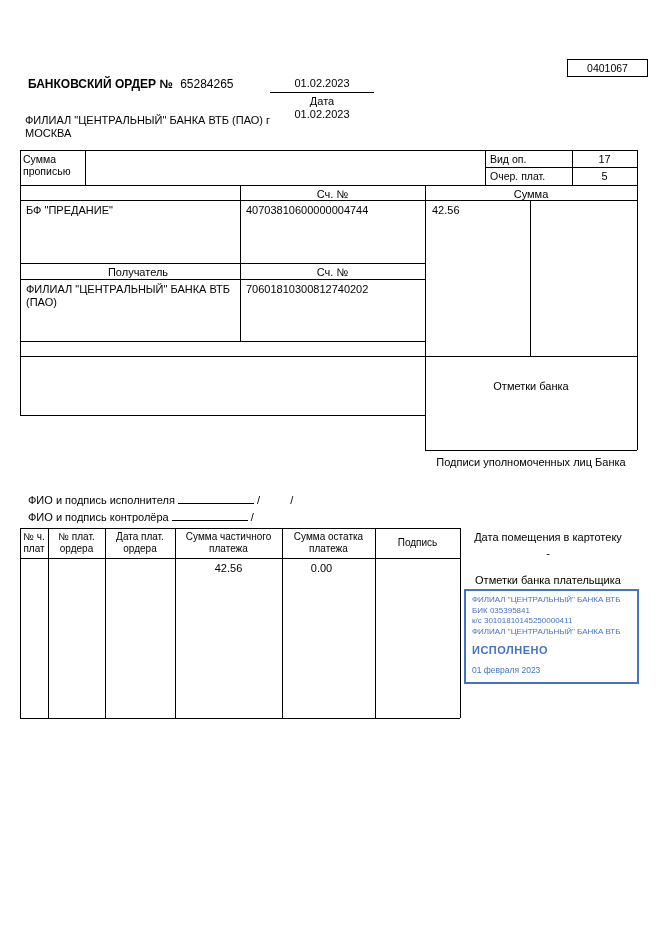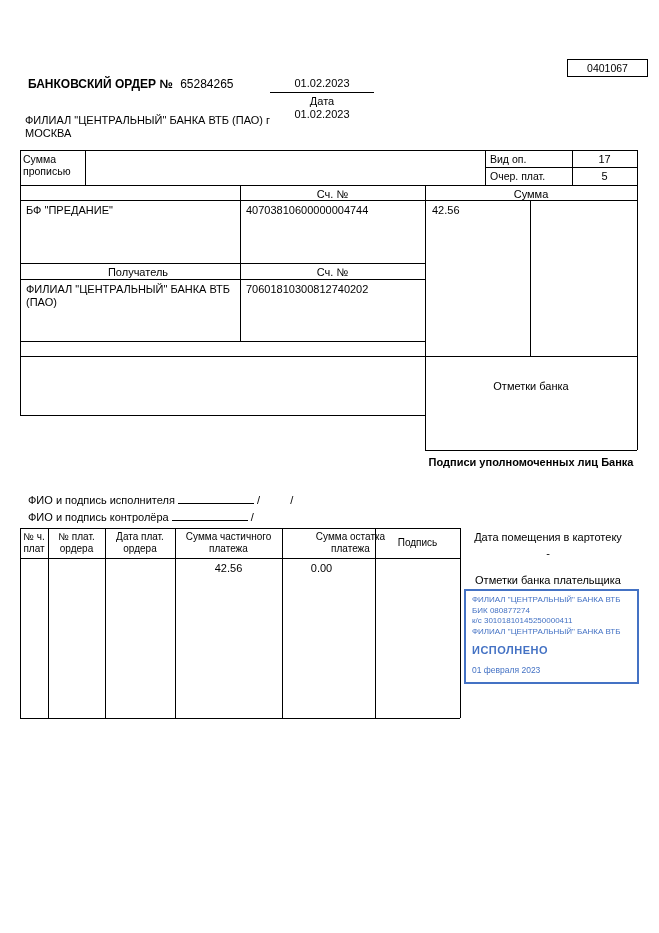--- a/index.html
+++ b/index.html
@@ -71,21 +71,21 @@
   <div class="t" style="left:26px;top:204px;">БФ "ПРЕДАНИЕ"</div>
   <div class="t" style="left:246px;top:204px;">40703810600000004744</div>
   <div class="t" style="left:432px;top:204px;">42.56</div>
 
   <div class="t c" style="left:20px;top:266px;width:220px;padding-left:8px;">Получатель</div>
   <div class="t c" style="left:240px;top:266px;width:185px;">Сч. №</div>
   <div class="t wrap" style="left:26px;top:283px;width:210px;">ФИЛИАЛ "ЦЕНТРАЛЬНЫЙ" БАНКА ВТБ (ПАО)</div>
   <div class="t" style="left:246px;top:283px;">70601810300812740202</div>
 
   <div class="t c" style="left:425px;top:360px;width:212px;margin-top:20px;">Отметки банка</div>
-  <div class="t c" style="left:425px;top:456px;width:212px;font-weight:bold;">Подписи уполномоченных лиц Банка</div>
+  <div class="t c" style="left:425px;top:456px;width:212px;">Подписи уполномоченных лиц Банка</div>
 
   <div class="t" style="left:28px;top:492px;">
     <span>ФИО и подпись исполнителя</span>
     <span class="sig" style="width:76px;"></span>
     <span>/</span>
     <span class="gap" style="width:24px;"></span>
     <span>/</span>
   </div>
   <div class="t" style="left:28px;top:509px;">
     <span>ФИО и подпись контролёра</span>
@@ -101,32 +101,32 @@
   <div class="vl" style="left:105px;top:528px;height:190px;"></div>
   <div class="vl" style="left:175px;top:528px;height:190px;"></div>
   <div class="vl" style="left:282px;top:528px;height:190px;"></div>
   <div class="vl" style="left:375px;top:528px;height:190px;"></div>
   <div class="vl" style="left:460px;top:528px;height:190px;"></div>
 
   <div class="t s10 c wrap" style="left:20px;top:531px;width:28px;text-align:center;">№ ч. плат</div>
   <div class="t s10 c wrap" style="left:48px;top:531px;width:57px;">№ плат. ордера</div>
   <div class="t s10 c wrap" style="left:105px;top:531px;width:70px;">Дата плат. ордера</div>
   <div class="t s10 c wrap" style="left:175px;top:531px;width:107px;">Сумма частичного платежа</div>
-  <div class="t s10 c wrap" style="left:282px;top:531px;width:93px;margin-left:22px;">Сумма остатка платежа</div>
+  <div class="t s10 c wrap" style="left:282px;top:531px;width:93px;">Сумма остатка платежа</div>
   <div class="t s10 c wrap" style="left:375px;top:537px;width:85px;">Подпись</div>
 
   <div class="t c" style="left:175px;top:562px;width:107px;">42.56</div>
   <div class="t c" style="left:275px;top:562px;width:93px;">0.00</div>
 
   <div class="t c" style="left:458px;top:531px;width:180px;">Дата помещения в картотеку</div>
   <div class="t c" style="left:458px;top:547px;width:180px;">-</div>
   <div class="t c" style="left:458px;top:574px;width:180px;">Отметки банка плательщика</div>
 
   <div class="stamp">
     <div class="sl">ФИЛИАЛ "ЦЕНТРАЛЬНЫЙ" БАНКА ВТБ</div>
-    <div class="sl">БИК 080877274</div>
+    <div class="sl">БИК 035395841</div>
     <div class="sl">к/с 30101810145250000411</div>
     <div class="sl">ФИЛИАЛ "ЦЕНТРАЛЬНЫЙ" БАНКА ВТБ</div>
     <div class="status">ИСПОЛНЕНО</div>
     <div class="sdate">01 февраля 2023</div>
   </div>
 
 </div>
 
 </body></html>

